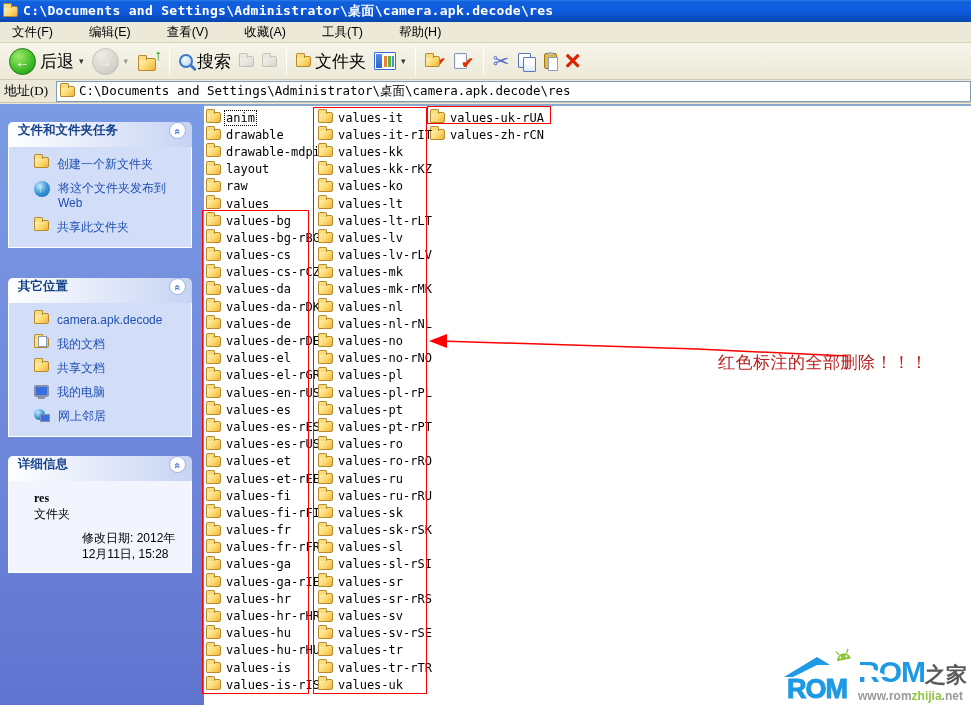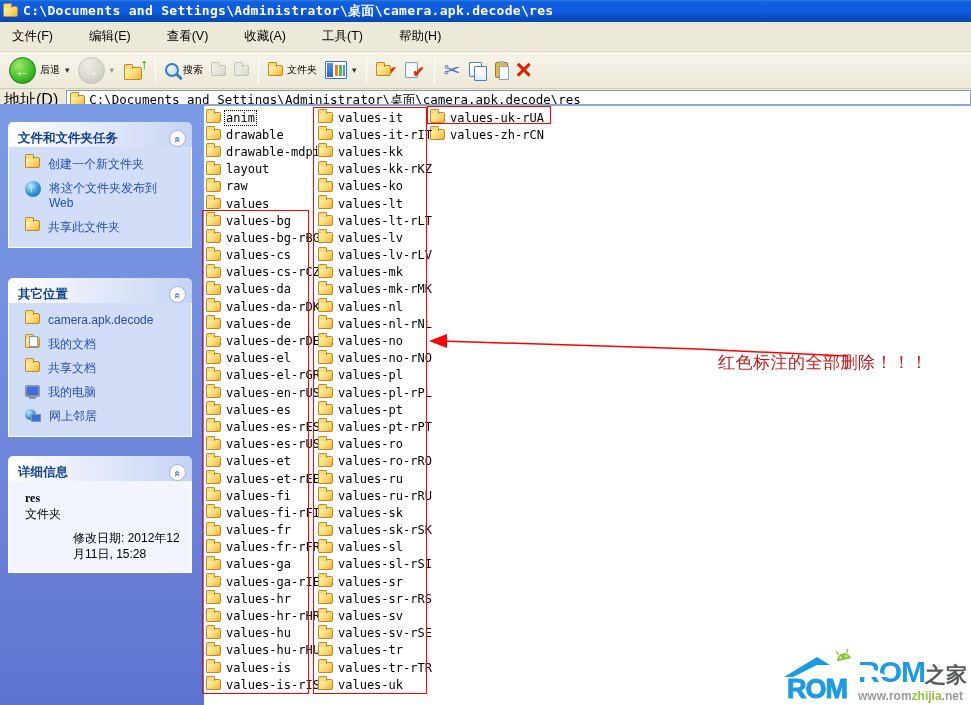--- a/index.html
+++ b/index.html
@@ -14,29 +14,29 @@
     font-weight:bold; font-size:13px; margin-left:5px; white-space:nowrap; letter-spacing:.3px; }
 
   
   .fico { display:inline-block; width:15px; height:11px; position:relative; flex:none;
     background:linear-gradient(135deg,#fff3c0 0%,#fcd96e 55%,#eeb23e 100%);
     border:1px solid #b98a2c; border-radius:1px 2px 2px 1px; }
   .fico::before { content:""; position:absolute; top:-4px; left:-1px; width:7px; height:4px;
     background:#f8dc80; border:1px solid #b98a2c; border-bottom:none; border-radius:2px 2px 0 0; }
 
   
-  .menubar { height:30px; display:flex; align-items:center; background:#ece9d8;
+  .menubar { height:21px; display:flex; align-items:center; background:#ece9d8;
     border-bottom:1px solid #d8d4c0; padding-left:2px;text-align:right; }
   .menu-item { font-size:12.5px; color:#000; padding:3px 10px; margin-right:16px; cursor:default; }
 
   
   .toolbar { height:37px; display:flex; align-items:center; background:linear-gradient(180deg,#f7f5ea,#ece9d8);
     border-bottom:1px solid #d0ccb8; padding-left:5px; }
   .tb-btn { display:flex; align-items:center; gap:4px; padding:2px 4px; cursor:default; }
-  .tb-label { font-size:10px; }
+  .tb-label { font-size:17px; }
   .tb-sep { width:1px; height:28px; background:#c9c5b2; border-right:1px solid #fff; margin:0 5px; }
   .caret { font-size:9px; color:#333; margin-left:1px; }
   .disabled { opacity:.45; filter:grayscale(1); }
   .nav-circle { width:27px; height:27px; border-radius:50%; color:#fff; font-size:15px; font-weight:bold;
     display:flex; align-items:center; justify-content:center; }
   .nav-circle.green { background:radial-gradient(circle at 35% 30%,#9fe86a,#3dbb27 60%,#1d8a12);
     border:1px solid #157a0e; }
   .nav-circle.gray { background:radial-gradient(circle at 35% 30%,#e8e8e8,#b8b8b8 60%,#909090);
     border:1px solid #8a8a8a; }
   .up-wrap { position:relative; width:24px; height:22px; }
@@ -67,42 +67,42 @@
     border-radius:2px; display:inline-block; }
   .clipboard::before { content:""; position:absolute; left:3px; top:-2px; width:5px; height:3px;
     background:#b0b8c8; border-radius:1px; }
   .clipboard::after { content:""; position:absolute; left:3px; top:3px; width:8px; height:12px;
     background:#fff; border:1px solid #90a0c0; }
   .xmark { color:#dd2000; font-size:28px; font-weight:bold; line-height:20px; }
 
   
   .addressbar { height:23px; display:flex; align-items:center; background:#ece9d8;
     border-bottom:1px solid #c8c4ae; }
-  .addr-label { font-size:16px; padding:0 8px 0 4px; }
+  .addr-label { font-size:13px; padding:0 8px 0 4px;font-family:Liberation Serif, serif; }
   .addr-input { flex:1; height:21px; background:#fff; border:1px solid #7f9db9;
     display:flex; align-items:center; padding-left:3px; gap:4px; }
   .addr-text { font-family:"DejaVu Sans Mono", monospace; font-size:12.5px; white-space:nowrap; }
 
   
   .content { position:absolute; left:0; top:104px; width:971px; height:601px; background:#fff; }
   .sidebar { position:absolute; left:0; top:0; width:204px; height:601px;
     background:linear-gradient(180deg,#7b9be5 0%,#6e86da 60%,#5f74cf 100%); overflow:hidden; }
   .filearea { position:absolute; left:204px; top:0; width:767px; height:601px; background:#fff; }
   .topline { position:absolute; left:0; top:0; right:0; height:2px; background:#8aa8cd; }
 
   
   .panel { width:184px; margin-left:8px; border-radius:5px 5px 0 0; }
-  .panel-hd { height:25px; border-radius:5px 5px 0 0; display:flex; align-items:flex-end;
+  .panel-hd { height:25px; border-radius:5px 5px 0 0; display:flex; align-items:flex-start;
     justify-content:space-between; padding:0 6px 0 10px;
     background:linear-gradient(90deg,#ffffff,#c6d3f3);gap:40px; }
   .panel-hd .ttl { color:#15428b; font-weight:bold; font-size:12.5px; }
   .chev { width:17px; height:17px; border-radius:50%; background:#fff; border:1px solid #98b0e8;
     color:#4a6fd0; display:flex; align-items:center; justify-content:center; font-size:11px; }
   .chev span { display:inline-block; transform:rotate(90deg); font-weight:bold; letter-spacing:-1px; }
-  .panel-bd { background:#d2ddf8; border:1px solid #fff; border-top:none; padding:10px 6px 10px 16px; }
+  .panel-bd { background:#d2ddf8; border:1px solid #fff; border-top:none; padding:10px 6px 10px 25px; }
   .panel-bd.lite { background:#f2f5fd; }
   .task-item { display:flex; align-items:flex-start; gap:8px; margin-bottom:9px; cursor:pointer; }
   .task-item:last-child { margin-bottom:2px; }
   .task-item .txt { color:#2150b0; font-size:12px; line-height:1.25; }
   .globe { width:16px; height:16px; border-radius:50%; flex:none;
     background:radial-gradient(circle at 35% 30%,#bfe8ff,#2f8fd8 55%,#1a6ab0); position:relative; }
   .globe::after { content:"↑"; position:absolute; left:4px; top:1px; color:#c8ffc0; font-size:11px; font-weight:bold; }
   .mydocs { position:relative; }
   .mydocs::after { content:""; position:absolute; left:3px; top:-2px; width:7px; height:9px;
     background:#fff; border:1px solid #8898b8; }

